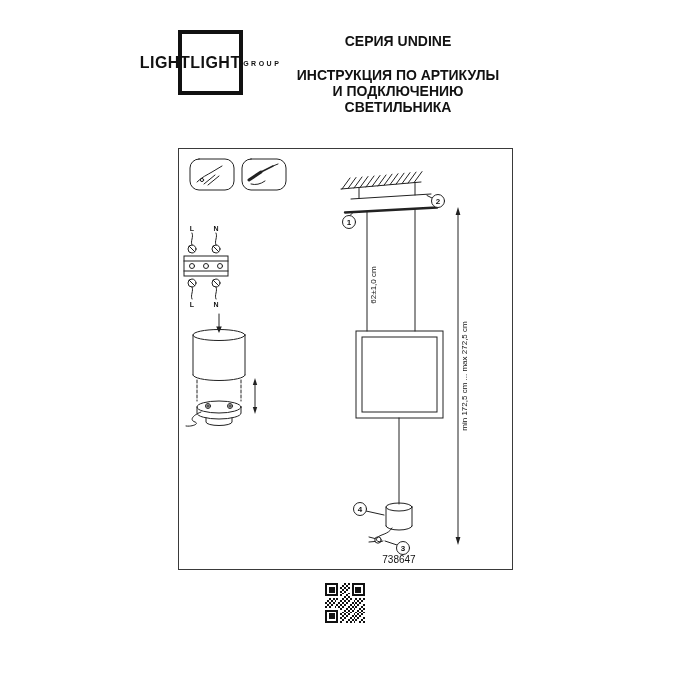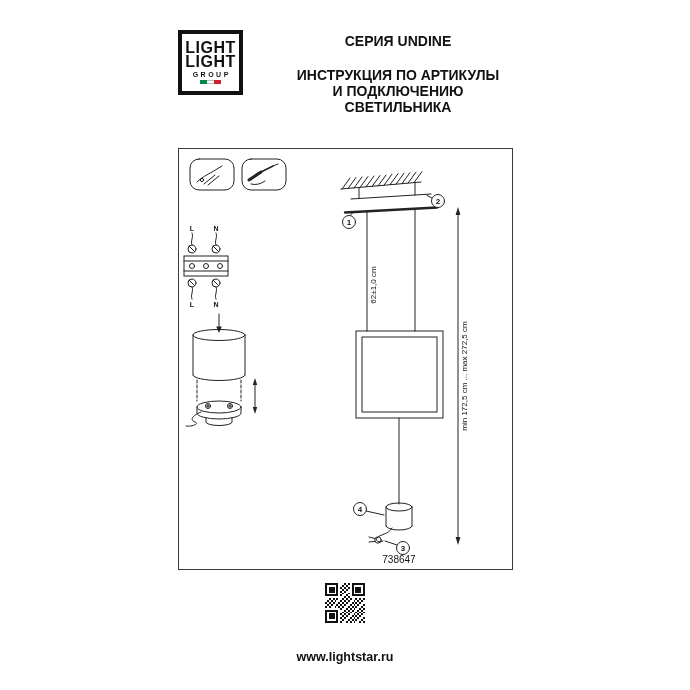--- a/index.html
+++ b/index.html
@@ -3,21 +3,21 @@
 <meta charset="utf-8">
 <style>
   html,body{margin:0;padding:0;background:#fff;}
   .page{
     position:relative;width:690px;height:690px;background:#fff;overflow:hidden;
     font-family:"Liberation Sans",sans-serif;color:#111;
   }
   
   .logo-box{
     position:absolute;left:178px;top:30px;width:57px;height:57px;
-    border:4px solid #111;display:flex;flex-direction:column;
+    border:4px solid #111;display:flex;flex-direction:row;
     align-items:center;justify-content:center;background:#fff;
   }
   .logo-light,.logo-star{font-size:16px;font-weight:bold;line-height:14px;letter-spacing:.5px;}
   .logo-group{font-size:7px;font-weight:bold;letter-spacing:2.5px;margin-top:2px;text-indent:2.5px;}
   .logo-flag{display:flex;margin-top:2px;width:21px;height:4px;}
   .flag-g{flex:1;}
   .flag-w{flex:1;border-top:1px solid #bbb;border-bottom:1px solid #bbb;background:#fff;}
   .flag-r{flex:1;}
   
   .header-text{position:absolute;left:278px;top:33px;width:240px;text-align:center;font-weight:bold;}
@@ -310,15 +310,14 @@
         <rect x="16" y="19" width="1" height="1"></rect>
         <rect x="19" y="19" width="1" height="1"></rect>
         <rect x="8" y="20" width="1" height="1"></rect>
         <rect x="11" y="20" width="1" height="1"></rect>
         <rect x="13" y="20" width="1" height="1"></rect>
         <rect x="15" y="20" width="1" height="1"></rect>
         <rect x="18" y="20" width="1" height="1"></rect>
         <rect x="20" y="20" width="1" height="1"></rect>
       </svg></div>
 
-  <div class="footer-url">www.lightstar.ru</div>
 
 </div>
 
 </body></html>

